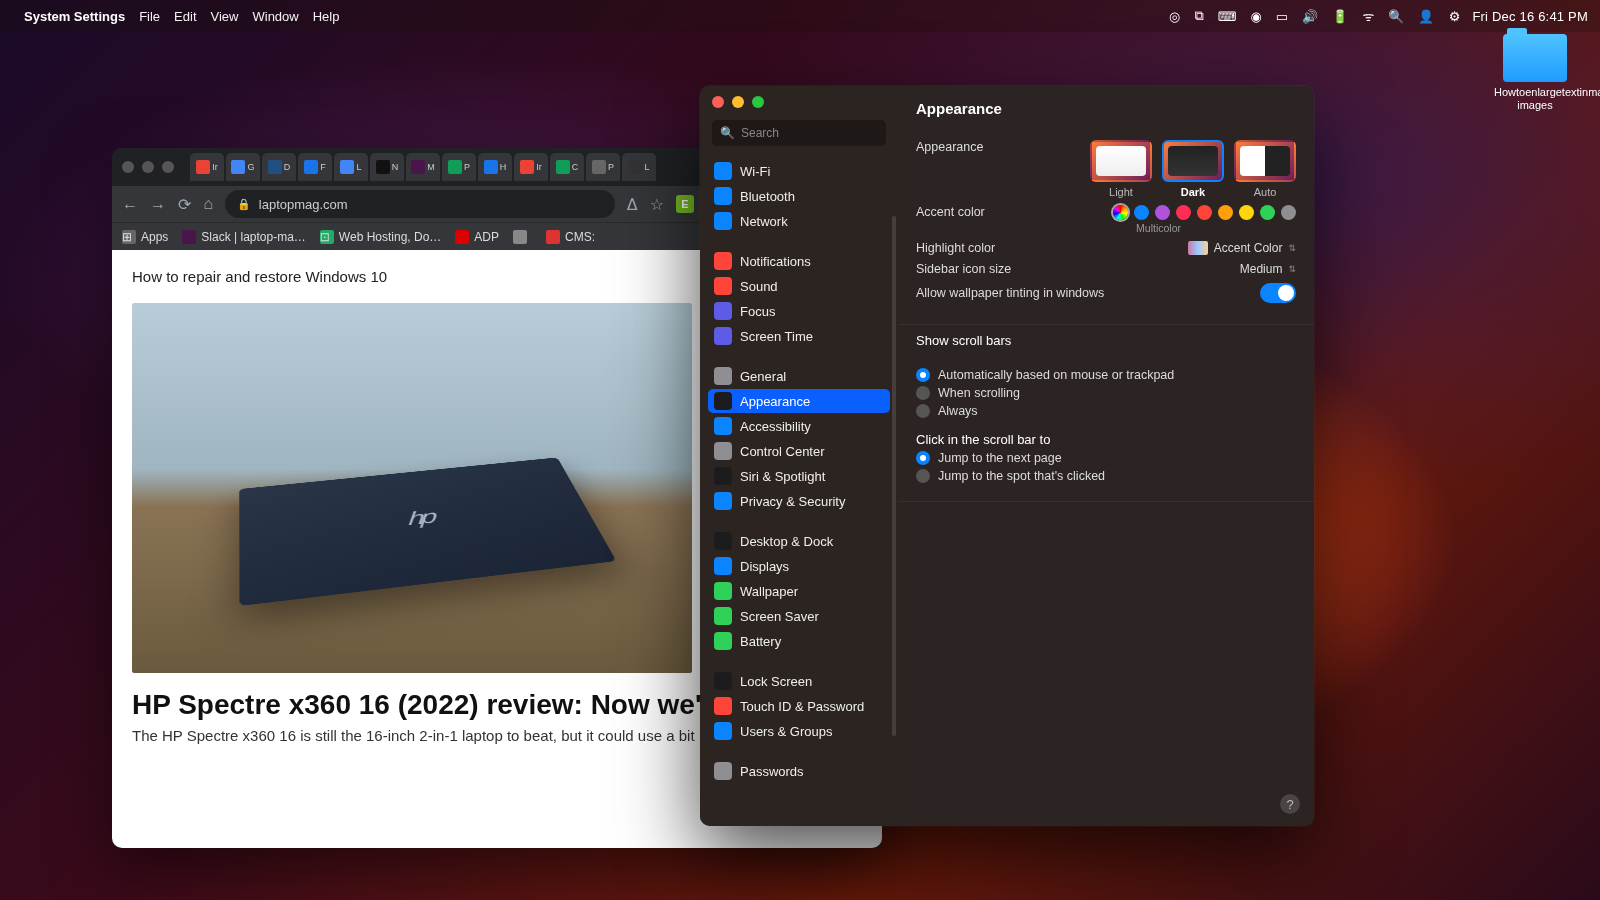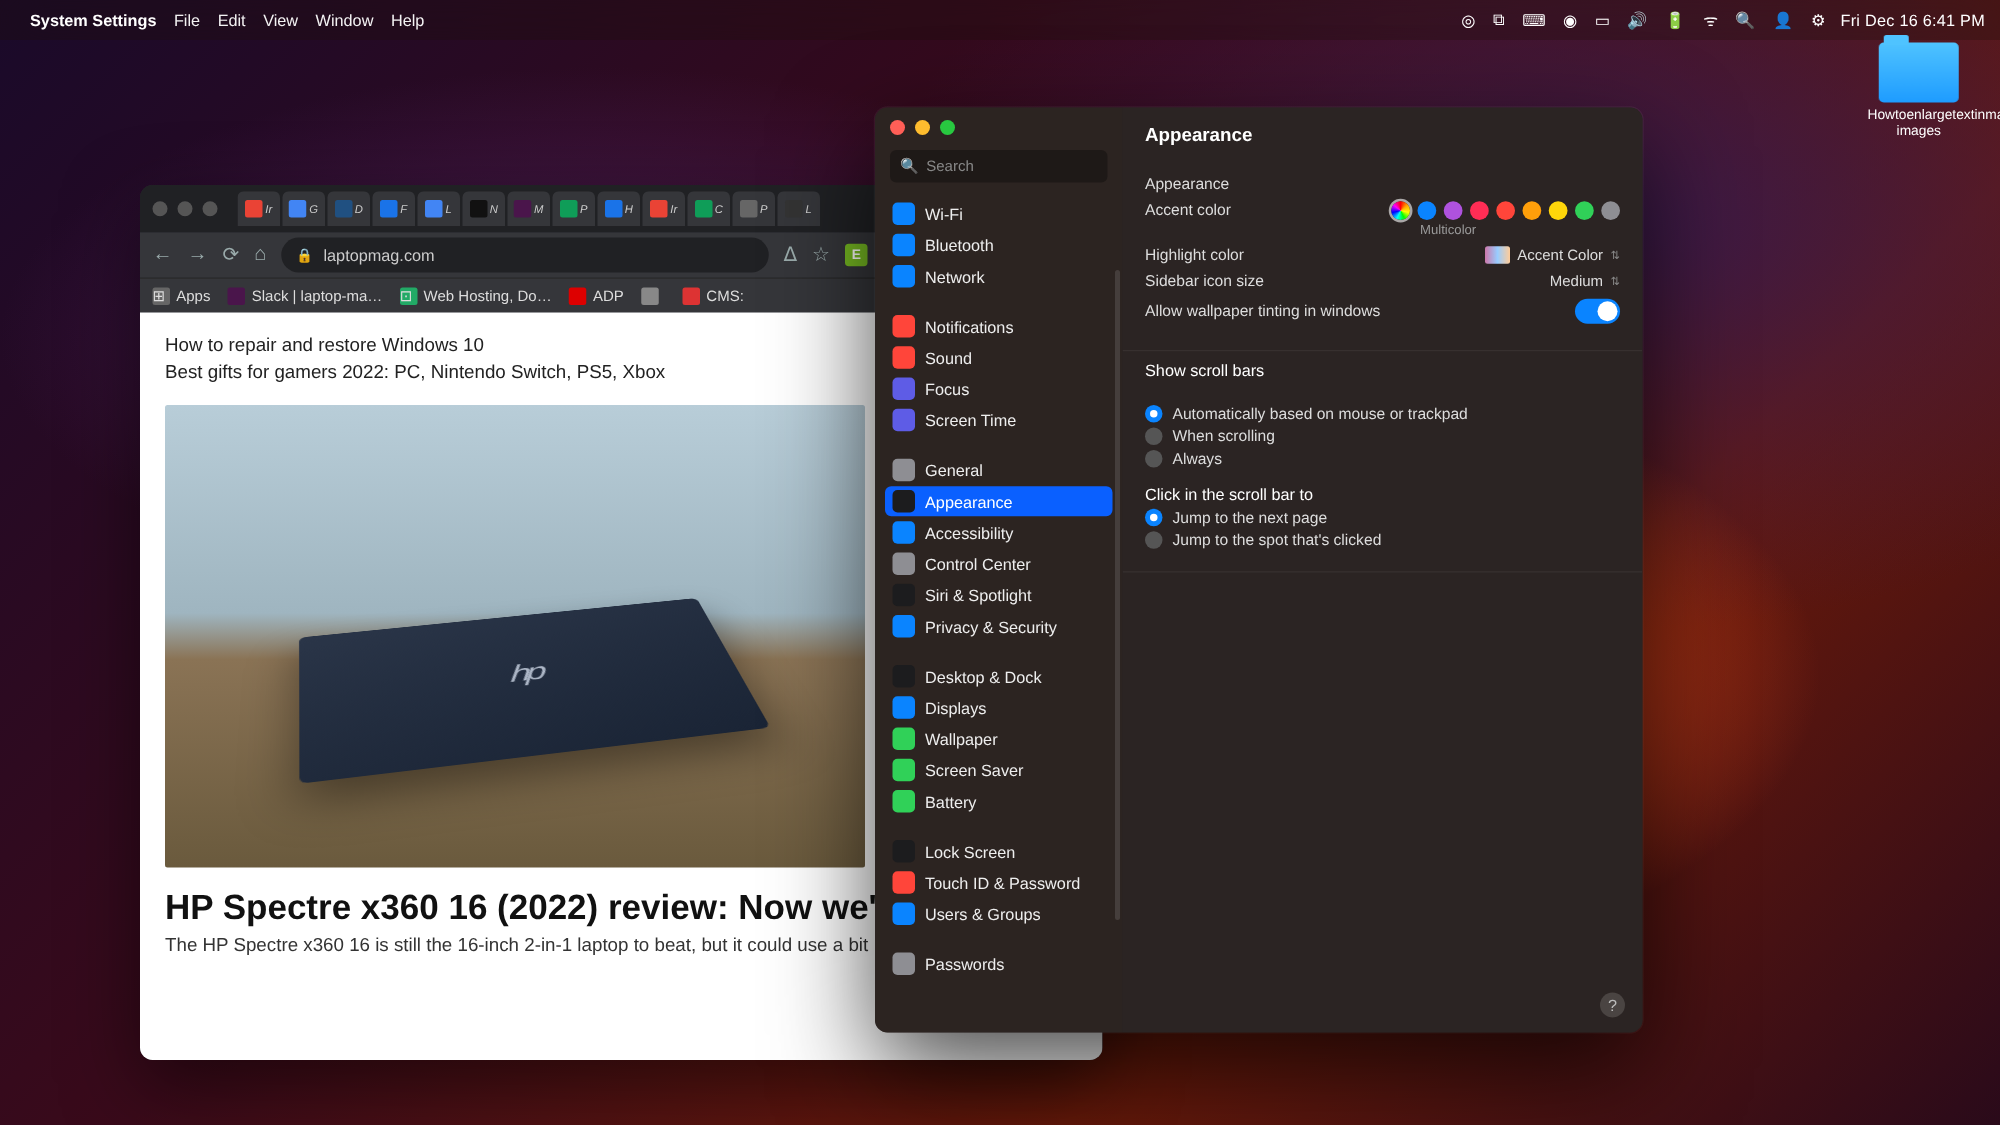--- a/index.html
+++ b/index.html
@@ -122,21 +122,21 @@
   <div>HowtoenlargetextinmacOS images</div>
 </div>
 
 <div class="chrome">
   <div class="tabstrip">
     <div class="traffic dim">
       <div class="dot"></div>
         <div class="dot"></div>
         <div class="dot"></div>
     </div>
-    <div id="tabs" style="display: flex; gap: 2px; flex: 1 1 0%; overflow: hidden; font-style: italic;">
+    <div id="tabs" style="display: flex; gap: 2px; flex: 1 1 0%; overflow: hidden;">
         <div class="tab">
           <span class="favico" style="background:#ea4335"></span>
           <span class="lbl">Ir</span>
         </div>
         <div class="tab">
           <span class="favico" style="background:#4285f4"></span>
           <span class="lbl">G</span>
         </div>
         <div class="tab">
           <span class="favico" style="background:#205081"></span>
@@ -227,21 +227,20 @@
         </div>
         <div class="bk">
           <span class="ic" style="background:#d33"></span>
           <span>CMS:</span>
         </div>
       </div>
     <span style="margin-left:auto;color:#aaa">»</span>
   </div>
   <div class="page">
     <div class="lnk">How to repair and restore Windows 10</div>
-    <div class="lnk">Best gifts for gamers 2022: PC, Nintendo Switch, PS5, Xbox</div>
     <div class="hero">
       <div class="laptop">
           <div class="hplogo">hp</div>
         </div>
     </div>
     <div class="headline">HP Spectre x360 16 (2022) review: Now we're talking</div>
     <div class="sub">The HP Spectre x360 16 is still the 16-inch 2-in-1 laptop to beat, but it could use a bit</div>
   </div>
 </div>
 
@@ -361,20 +360,40 @@
         </div>
       </div>
   </div>
   <div class="sidescroll"></div>
   <div class="content">
     <div class="chead">Appearance</div>
 
     <div class="section">
       <div class="row" style="align-items:flex-start">
         <span class="lab">Appearance</span>
+        <div class="appearance-opts" id="modes">
+            <div class="thumb">
+              <div class="box" style="background:linear-gradient(135deg,#ff7b3a,#6a1e5a)">
+                <div class="winmini" style="background:linear-gradient(#fff,#eee)"></div>
+              </div>
+              <div class="cap">Light</div>
+            </div>
+            <div class="thumb sel">
+              <div class="box" style="background:linear-gradient(135deg,#ff7b3a,#6a1e5a)">
+                <div class="winmini" style="background:linear-gradient(#222,#333)"></div>
+              </div>
+              <div class="cap">Dark</div>
+            </div>
+            <div class="thumb">
+              <div class="box" style="background:linear-gradient(135deg,#ff7b3a,#6a1e5a)">
+                <div class="winmini" style="background:linear-gradient(90deg,#fff 50%,#222 50%)"></div>
+              </div>
+              <div class="cap">Auto</div>
+            </div>
+          </div>
       </div>
       <div class="row" style="align-items:flex-start">
         <span class="lab">Accent color</span>
         <div style="text-align:right">
           <div class="swatches" id="swatches">
               <div class="sw multi ring"></div>
               <div class="sw" style="background: rgb(10, 132, 255);"></div>
               <div class="sw" style="background: rgb(175, 82, 222);"></div>
               <div class="sw" style="background: rgb(255, 45, 85);"></div>
               <div class="sw" style="background: rgb(255, 69, 58);"></div>

